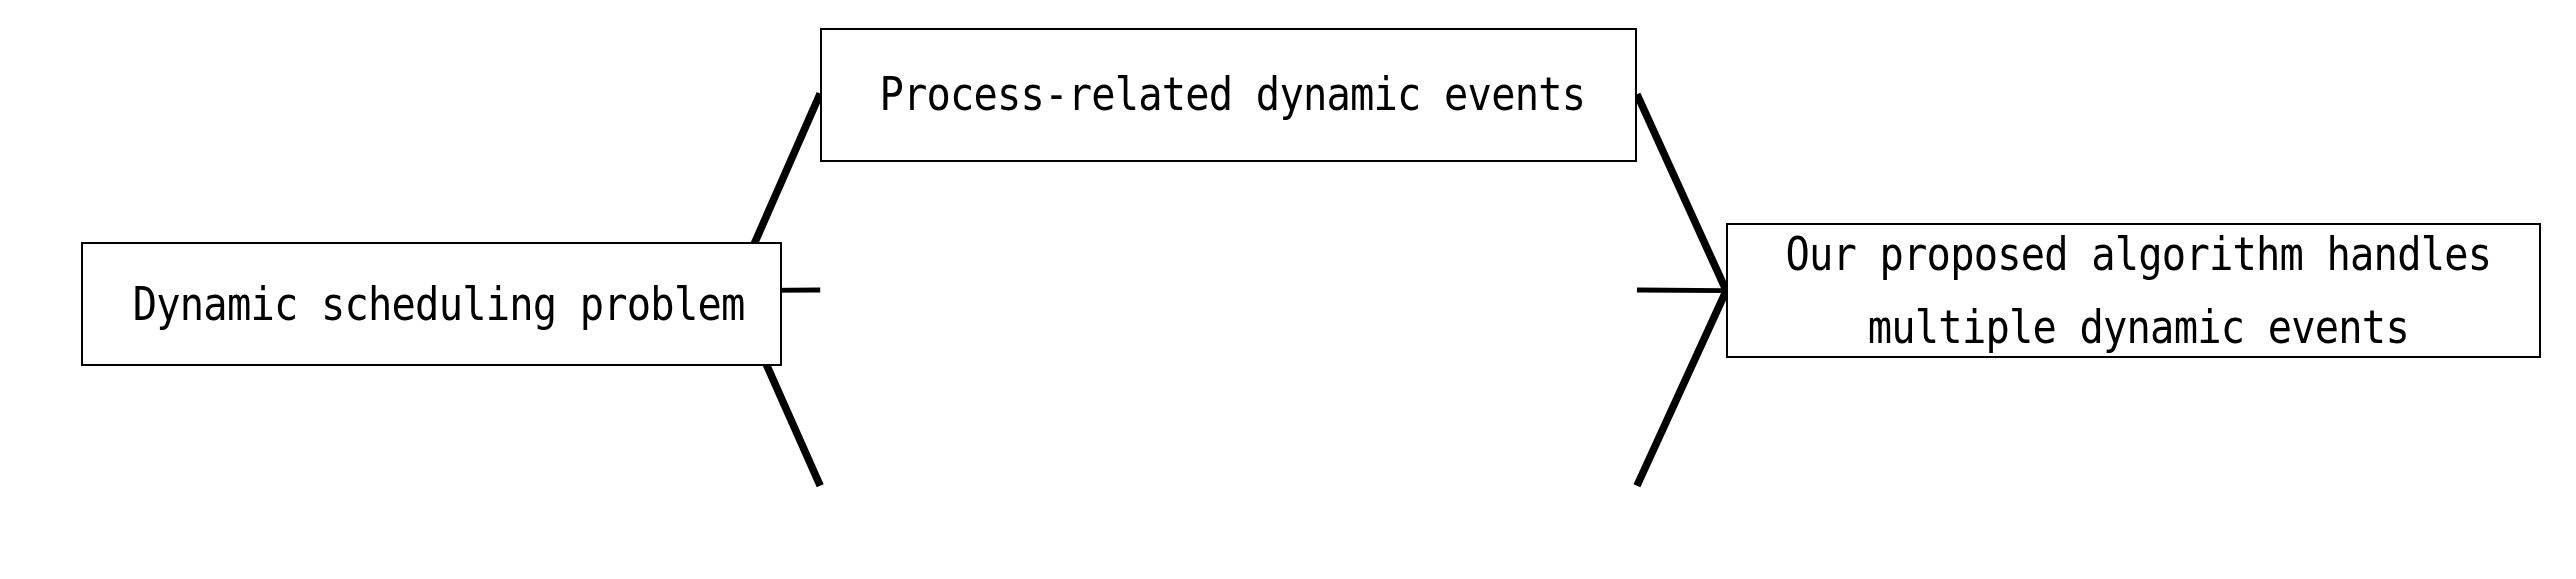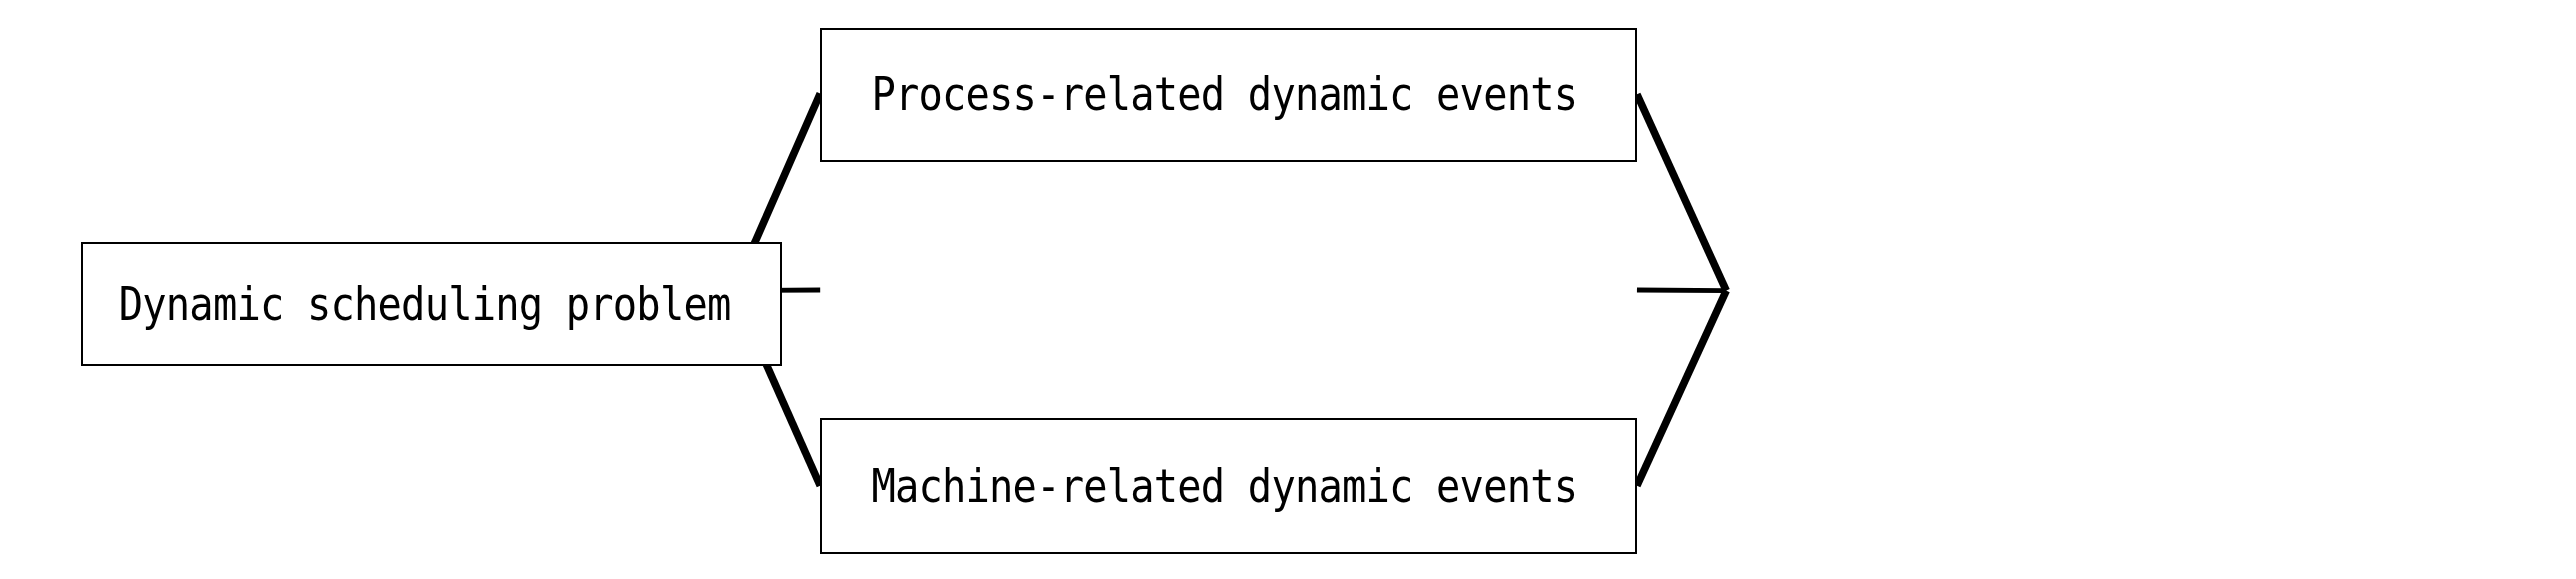--- a/index.html
+++ b/index.html
@@ -24,21 +24,21 @@
     height: 580px;
     pointer-events: none;
   }
   .node {
     position: absolute;
     box-sizing: border-box;
     border: 2.1px solid #000000;
     background: #ffffff;
     display: flex;
     align-items: center;
-    justify-content: flex-end;
+    justify-content: flex-start;
     text-align: center;
   }
   .node-label {
     display: block;
     color: #000000;
     font-family: "DejaVu Sans Mono", "Liberation Mono", monospace;
     font-size: 47px;
     line-height: 1.32;
     letter-spacing: -0.02em;
     transform: scaleX(0.86);
@@ -75,19 +75,20 @@
 
   <div class="node" id="node-root">
     <span class="node-label">Dynamic scheduling problem</span>
   </div>
 
   <div class="node" id="node-process">
     <span class="node-label">Process-related dynamic events</span>
   </div>
 
 
-  <div class="node" id="node-machine">
-    <span class="node-label">Machine-related dynamic events</span>
+
+  <div class="node" id="node-result">
+    <span class="node-label">Our proposed algorithm handles
+multiple dynamic events</span>
   </div>
-
 
 </div>
 
 
 </body></html>

